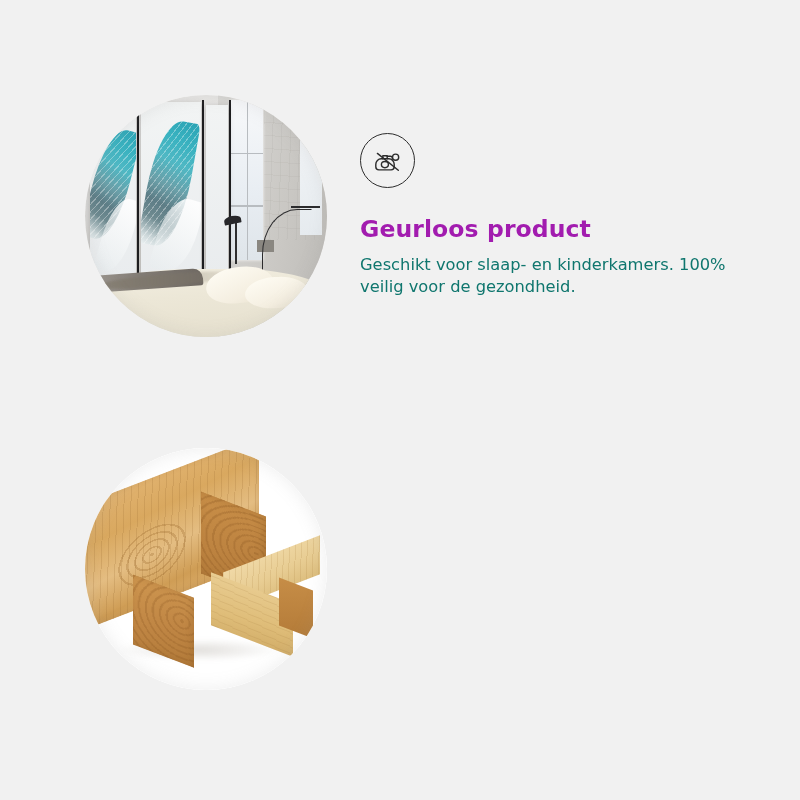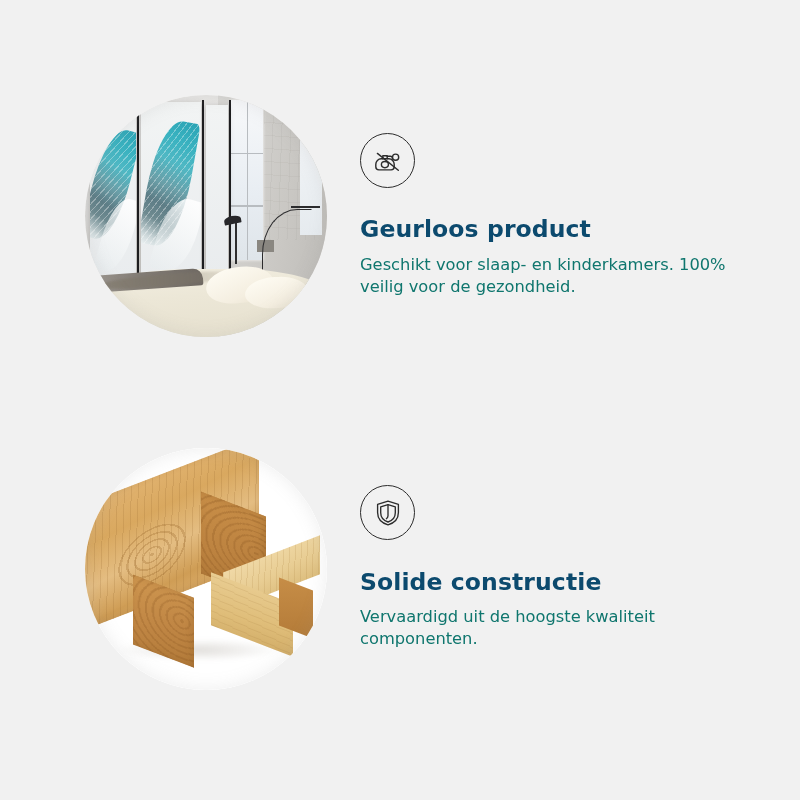--- a/index.html
+++ b/index.html
@@ -387,21 +387,21 @@
     display: flex;
     align-items: center;
     justify-content: center;
     box-sizing: border-box;
   }
   .icon-badge svg {
     display: block;
   }
   .feature-title {
     margin: 0;
-    color: #0c4a6e;
+    color: #a21caf;
     font-size: 23.5px;
     font-weight: 700;
     letter-spacing: .1px;
   }
   .feature-desc {
     margin: 0;
     color: #0f766e;
     font-size: 16.3px;
     line-height: 1.36;
     max-width: 382px;
@@ -487,26 +487,15 @@
         </div>
         <div class="beam beam-end-top"></div>
         <div class="beam beam-end-low"></div>
         <div class="beam beam-right-top"></div>
         <div class="beam beam-right-side"></div>
         <div class="beam beam-right-end"></div>
       </div>
       <div class="photo-vignette"></div>
     </div>
 
-    <div class="feature-text">
-      <div class="icon-badge">
-        <svg width="32" height="32" viewBox="0 0 32 32" fill="none" stroke="#2c2c2c" stroke-width="1.35" stroke-linecap="round" stroke-linejoin="round">
-          <path d="M16 4.2 L26.4 7.4 v8.1 c0 6.1 -4.3 10.6 -10.4 12.3 C9.9 26.1 5.6 21.6 5.6 15.5 V7.4 z"></path>
-          <path d="M16 7.6 L23.3 9.8 v6.0 c0 4.6 -3.2 7.9 -7.3 9.2 C11.9 23.7 8.7 20.4 8.7 15.8 V9.8 z"></path>
-          <path d="M16 7.9 v10.9 a3.4 3.4 0 0 1 -1.6 2.9"></path>
-        </svg>
-      </div>
-      <h2 class="feature-title">Solide constructie</h2>
-      <p class="feature-desc">Vervaardigd uit de hoogste kwaliteit componenten.</p>
-    </div>
   </section>
 
 </div>
 
 </body></html>

